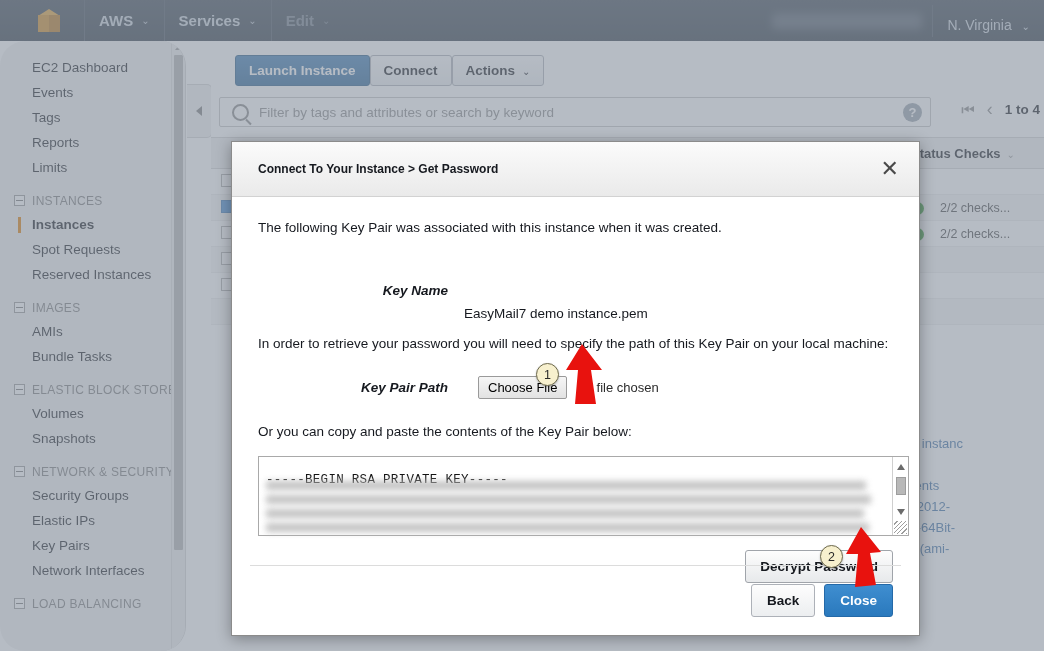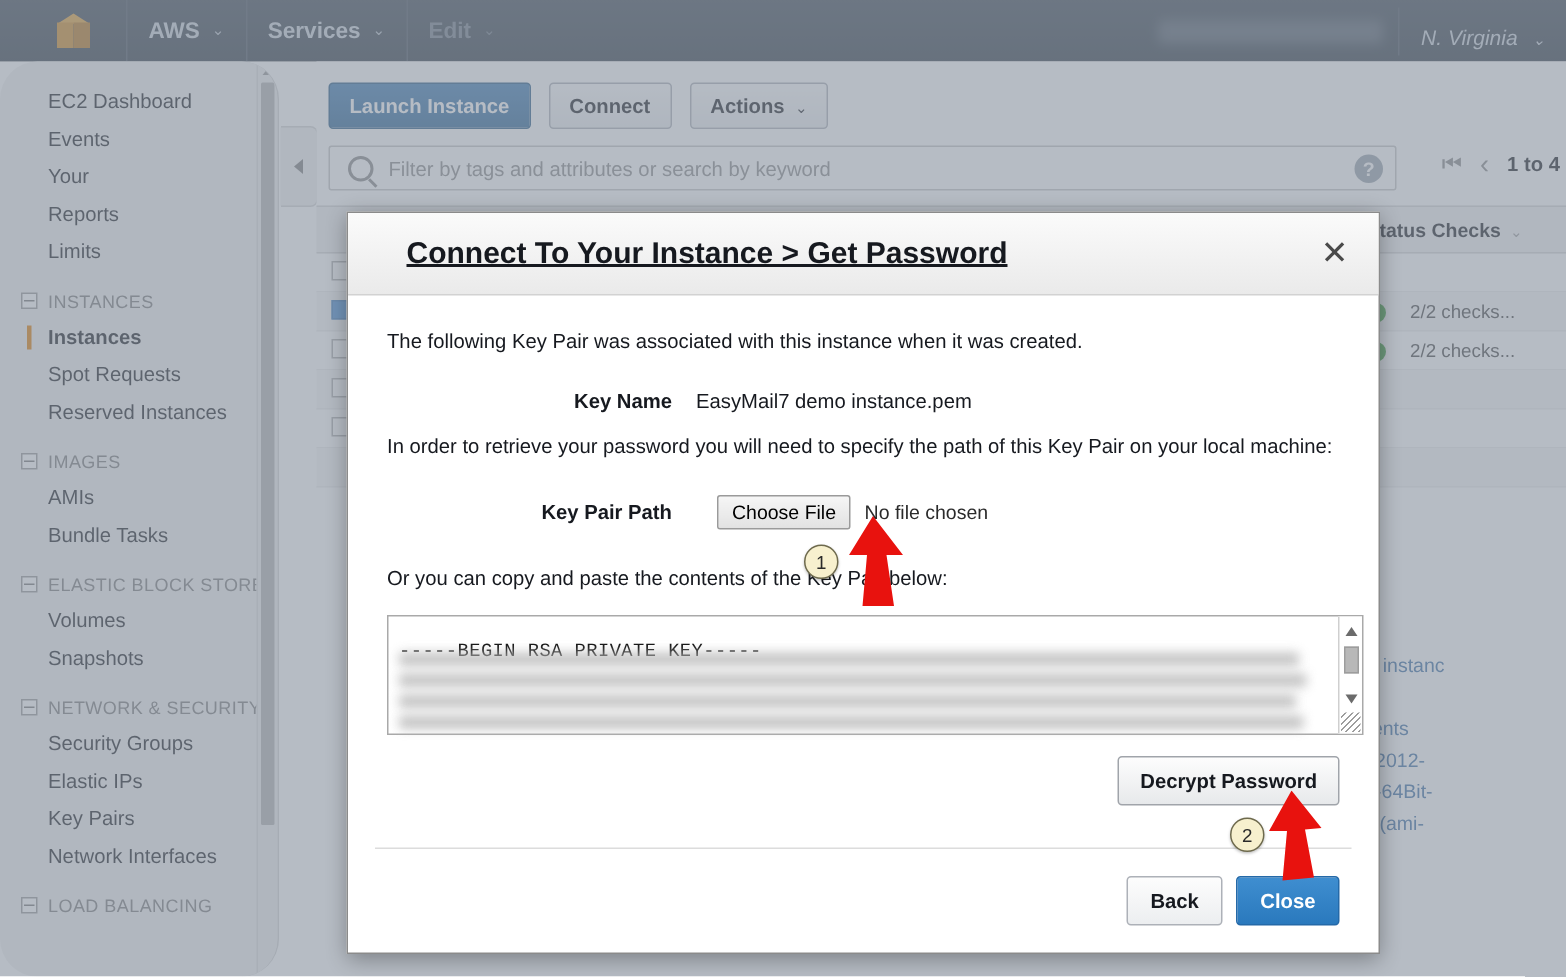--- a/index.html
+++ b/index.html
@@ -33,21 +33,21 @@
   .navitem.first{margin-left:24px;}
   .navitem.dim{color:#78828e;}
   .navitem .caret{margin-left:8px;font-size:10px;font-weight:normal;opacity:.85;}
   #topnav .spacer{flex:1;}
   .acct-blur{
     width:150px;height:16px;margin-right:10px;border-radius:3px;
     background:#5b6673;filter:blur(4px);opacity:.9;
   }
   .region{
     color:#cdd5de;font-size:14px;padding:0 14px 0 14px;height:32px;
-    line-height:41px;border-left:1px solid #4a5561;white-space:nowrap;font-style:italic;
+    line-height:41px;border-left:1px solid #4a5561;white-space:nowrap;
   }
   .region .caret{margin-left:6px;font-size:10px;}
 
   
   #page{position:absolute;left:0;top:41px;width:1044px;height:610px;background:#fff;}
 
   
   #sidebar{
     position:absolute;left:0;top:0;width:186px;height:610px;
     background:#f2f2f2;border-right:1px solid #d5d5d5;
@@ -91,21 +91,21 @@
     display:flex;align-items:center;justify-content:center;
   }
   #collapse-handle .tri{
     width:0;height:0;border-top:5px solid transparent;border-bottom:5px solid transparent;
     border-right:6px solid #7d7d7d;
   }
 
   
   #content{position:absolute;left:211px;top:0;width:833px;height:610px;background:#fff;}
 
-  #toolbar{position:absolute;left:8px;top:14px;display:flex;gap:12px;text-align:right;}
+  #toolbar{position:absolute;left:24px;top:14px;display:flex;gap:0;text-align:right;}
   .btn{
     font-size:13.5px;font-weight:bold;border-radius:3px;border:1px solid #adb1b8;
     background:linear-gradient(#fdfdfd,#eceef0);color:#16191f;
     padding:7px 13px;white-space:nowrap;box-sizing:border-box;
   }
   .btn.primary{
     background:linear-gradient(#3e7cb5,#2a6496);border-color:#255b87;color:#fff;
   }
   .btn .caret{margin-left:7px;font-size:10px;font-weight:normal;}
 
@@ -179,32 +179,32 @@
   #dialog{
     position:absolute;left:231px;top:141px;width:689px;height:495px;
     background:#fff;border:1px solid #8b8b8b;
     box-shadow:0 3px 14px rgba(0,0,0,.32);
     box-sizing:border-box;
   }
   #dlg-header{
     height:55px;background:linear-gradient(#fbfbfb,#eaeaea);
     border-bottom:1px solid #d2d2d2;display:flex;align-items:center;box-sizing:border-box;
   }
-  #dlg-title{font-size:20px;font-weight:bold;color:#16191f;margin-left:39px;white-space:nowrap;text-decoration:underline;}
+  #dlg-title{font-size:12px;font-weight:bold;color:#16191f;margin-left:26px;white-space:nowrap;}
   #dlg-close{
     margin-left:auto;margin-right:20px;font-size:22px;color:#4a4a4a;line-height:1;
   }
   #dlg-body{padding:20px 26px 0 26px;box-sizing:border-box;}
   .dlg-p{font-size:13.5px;color:#16191f;line-height:21px;}
   .dlg-row{display:flex;align-items:center;margin:22px 0 0 0;}
   .dlg-label{
     width:190px;text-align:right;font-size:13.5px;font-weight:bold;color:#16191f;
-    margin-right:16px;flex:none;
-  }
-  .dlg-val{font-size:13.5px;color:#16191f;}
+    margin-right:16px;flex:none;font-style:italic;
+  }
+  .dlg-val{font-size:13.5px;color:#16191f;margin-top:46px;}
   .filebtn{
     font-size:13px;color:#000;background:linear-gradient(#f6f6f6,#e2e2e2);
     border:1px solid #9a9a9a;border-radius:2px;padding:3px 9px;margin-left:14px;
   }
   .filename{font-size:13px;color:#2b2b2b;margin-left:9px;}
   .keyta{
     margin-top:14px;width:651px;height:80px;border:1px solid #a9a9a9;background:#fff;
     position:relative;box-sizing:border-box;
   }
   .keyta .line1{
@@ -285,21 +285,21 @@
     <span>N. Virginia</span>
     <span class="caret">⌄</span>
   </div>
 </div>
 
 <div id="page">
 
   <div id="sidebar">
     <div class="side-link"><span>EC2 Dashboard</span></div>
     <div class="side-link"><span>Events</span></div>
-    <div class="side-link"><span>Your</span></div>
+    <div class="side-link"><span>Tags</span></div>
     <div class="side-link"><span>Reports</span></div>
     <div class="side-link"><span>Limits</span></div>
 
     <div class="side-group">
       <span class="minus"></span>
       <span>INSTANCES</span>
     </div>
     <div class="side-link active"><span>Instances</span></div>
     <div class="side-link"><span>Spot Requests</span></div>
     <div class="side-link"><span>Reserved Instances</span></div>

